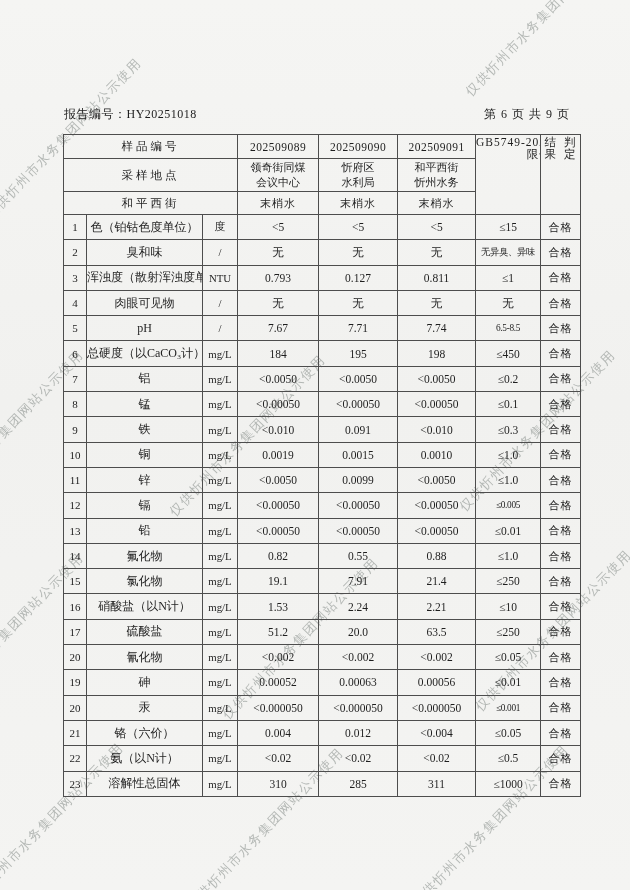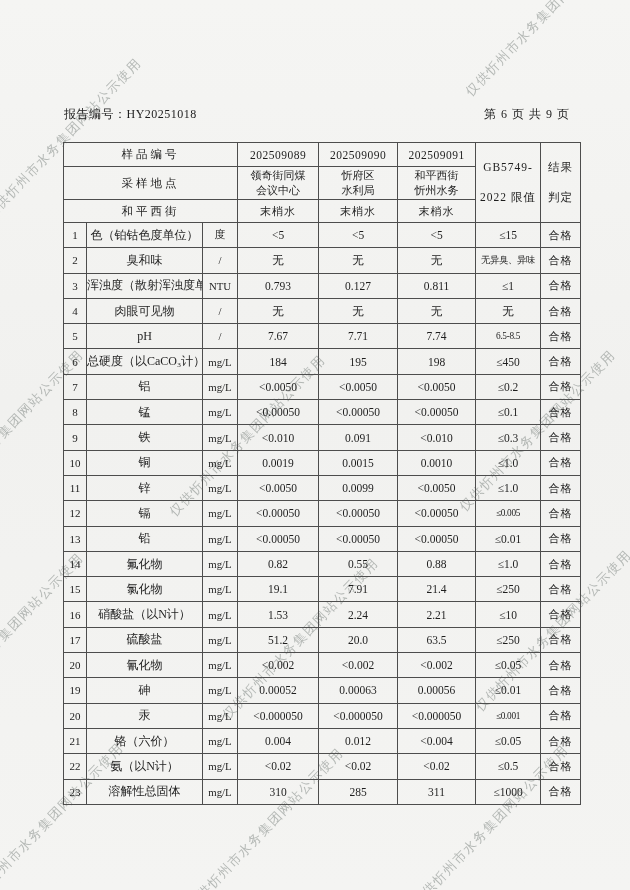--- a/index.html
+++ b/index.html
@@ -42,21 +42,21 @@
     display: flex;
     justify-content: space-between;
     font-size: 12px;
     color: #1c1c1c;
   }
   .meta-left { letter-spacing: 0.5px; }
   .meta-right { letter-spacing: 1px; }
   
   table.report {
     position: absolute;
-    left: 63px; top: 142px;
+    left: 63px; top: 134px;
     width: 517px;
     border-collapse: collapse;
     table-layout: fixed;
     font-size: 11px;
     color: #1e1e1e;
   }
   table.report td, table.report th {
     border: 1px solid #4d4d4d;
     padding: 0;
     text-align: center;
@@ -75,21 +75,21 @@
   tr.hdr-a { height: 24px; }
   tr.hdr-b { height: 33px; }
   tr.hdr-c { height: 23px; }
   tr.data-row { height: 25.3px; }
   .hdr-label { letter-spacing: 3px; font-size: 11.5px; }
   .sample-no { font-size: 11.5px; letter-spacing: 0.5px; margin-top: 12px; }
   .loc-cell { white-space: pre-line; line-height: 1.35; font-size: 11px; }
   .type-cell { letter-spacing: 1px; }
   .span-cell { line-height: 1.1; }
   .two-line {
-    display: flex; flex-direction: column;
+    display: flex; flex-direction: row;
     justify-content: space-evenly;
     height: 78px; font-size: 11.5px; letter-spacing: 1px;
   }
   td.name-cell {
     text-align: left;
     padding-left: 5px;
     white-space: nowrap;
     font-size: 12px;
   }
   td.num-cell { font-size: 11px; }

